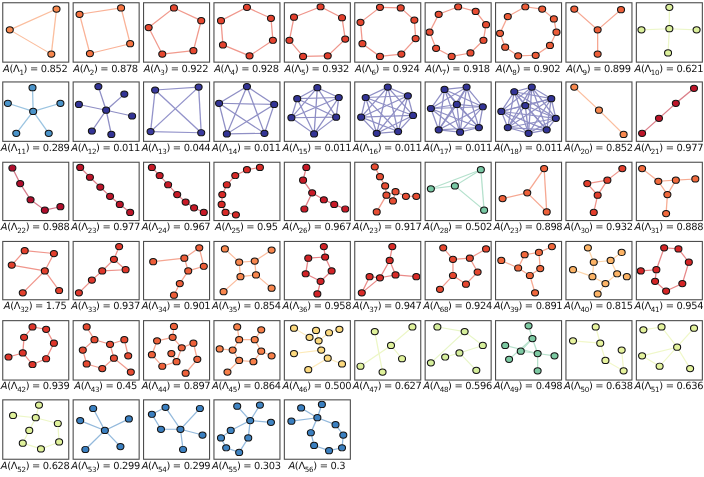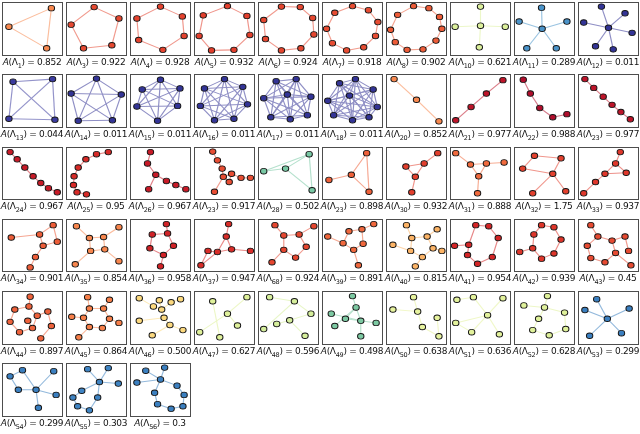--- a/index.html
+++ b/index.html
@@ -44,20 +44,33 @@
         <line x1="10" y1="46" x2="74" y2="88" stroke="rgb(251,190,158)" stroke-width="2"></line>
         <line x1="74" y1="88" x2="82" y2="10" stroke="rgb(251,190,158)" stroke-width="2"></line>
         <circle cx="82" cy="10" r="5.4" fill="#f8884e" stroke="#141414" stroke-width="1.7"></circle>
         <circle cx="10" cy="46" r="5.4" fill="#f8884e" stroke="#141414" stroke-width="1.7"></circle>
         <circle cx="74" cy="88" r="5.4" fill="#f8884e" stroke="#141414" stroke-width="1.7"></circle>
       </svg>
       <figcaption class="caption"><i>A</i><span>(Λ</span><sub>1</sub><span>) = 0.852</span></figcaption>
     </figure>
     <figure class="cell">
       <svg viewBox="0 0 100 100" preserveAspectRatio="none" class="plotbox" style="border-color: rgb(77, 77, 77);">
+        <line x1="73" y1="8" x2="9" y2="19" stroke="rgb(250,178,151)" stroke-width="2"></line>
+        <line x1="9" y1="19" x2="25" y2="87" stroke="rgb(250,178,151)" stroke-width="2"></line>
+        <line x1="25" y1="87" x2="87" y2="70" stroke="rgb(250,178,151)" stroke-width="2"></line>
+        <line x1="87" y1="70" x2="73" y2="8" stroke="rgb(250,178,151)" stroke-width="2"></line>
+        <circle cx="73" cy="8" r="5.4" fill="#f57341" stroke="#141414" stroke-width="1.7"></circle>
+        <circle cx="9" cy="19" r="5.4" fill="#f57341" stroke="#141414" stroke-width="1.7"></circle>
+        <circle cx="25" cy="87" r="5.4" fill="#f57341" stroke="#141414" stroke-width="1.7"></circle>
+        <circle cx="87" cy="70" r="5.4" fill="#f57341" stroke="#141414" stroke-width="1.7"></circle>
+      </svg>
+      <figcaption class="caption"><i>A</i><span>(Λ</span><sub>2</sub><span>) = 0.878</span></figcaption>
+    </figure>
+    <figure class="cell">
+      <svg viewBox="0 0 100 100" preserveAspectRatio="none" class="plotbox" style="border-color: rgb(77, 77, 77);">
         <line x1="46" y1="8" x2="88" y2="30" stroke="rgb(241,154,141)" stroke-width="2"></line>
         <line x1="88" y1="30" x2="76" y2="82" stroke="rgb(241,154,141)" stroke-width="2"></line>
         <line x1="76" y1="82" x2="28" y2="88" stroke="rgb(241,154,141)" stroke-width="2"></line>
         <line x1="28" y1="88" x2="7" y2="42" stroke="rgb(241,154,141)" stroke-width="2"></line>
         <line x1="7" y1="42" x2="46" y2="8" stroke="rgb(241,154,141)" stroke-width="2"></line>
         <circle cx="46" cy="8" r="5.4" fill="#e64830" stroke="#141414" stroke-width="1.7"></circle>
         <circle cx="88" cy="30" r="5.4" fill="#e64830" stroke="#141414" stroke-width="1.7"></circle>
         <circle cx="76" cy="82" r="5.4" fill="#e64830" stroke="#141414" stroke-width="1.7"></circle>
         <circle cx="28" cy="88" r="5.4" fill="#e64830" stroke="#141414" stroke-width="1.7"></circle>
         <circle cx="7" cy="42" r="5.4" fill="#e64830" stroke="#141414" stroke-width="1.7"></circle>
@@ -161,20 +174,32 @@
         <circle cx="89" cy="27" r="5.4" fill="#ed5c38" stroke="#141414" stroke-width="1.7"></circle>
         <circle cx="93" cy="50" r="5.4" fill="#ed5c38" stroke="#141414" stroke-width="1.7"></circle>
         <circle cx="83" cy="73" r="5.4" fill="#ed5c38" stroke="#141414" stroke-width="1.7"></circle>
         <circle cx="61" cy="90" r="5.4" fill="#ed5c38" stroke="#141414" stroke-width="1.7"></circle>
         <circle cx="34" cy="91" r="5.4" fill="#ed5c38" stroke="#141414" stroke-width="1.7"></circle>
         <circle cx="14" cy="76" r="5.4" fill="#ed5c38" stroke="#141414" stroke-width="1.7"></circle>
         <circle cx="6" cy="52" r="5.4" fill="#ed5c38" stroke="#141414" stroke-width="1.7"></circle>
         <circle cx="18" cy="23" r="5.4" fill="#ed5c38" stroke="#141414" stroke-width="1.7"></circle>
       </svg>
       <figcaption class="caption"><i>A</i><span>(Λ</span><sub>8</sub><span>) = 0.902</span></figcaption>
+    </figure>
+    <figure class="cell">
+      <svg viewBox="0 0 100 100" preserveAspectRatio="none" class="plotbox" style="border-color: rgb(77, 77, 77);">
+        <line x1="48" y1="46" x2="12" y2="10" stroke="rgb(246,167,146)" stroke-width="2"></line>
+        <line x1="48" y1="46" x2="84" y2="11" stroke="rgb(246,167,146)" stroke-width="2"></line>
+        <line x1="48" y1="46" x2="48" y2="88" stroke="rgb(246,167,146)" stroke-width="2"></line>
+        <circle cx="48" cy="46" r="5.4" fill="#ee5f39" stroke="#141414" stroke-width="1.7"></circle>
+        <circle cx="12" cy="10" r="5.4" fill="#ee5f39" stroke="#141414" stroke-width="1.7"></circle>
+        <circle cx="84" cy="11" r="5.4" fill="#ee5f39" stroke="#141414" stroke-width="1.7"></circle>
+        <circle cx="48" cy="88" r="5.4" fill="#ee5f39" stroke="#141414" stroke-width="1.7"></circle>
+      </svg>
+      <figcaption class="caption"><i>A</i><span>(Λ</span><sub>9</sub><span>) = 0.899</span></figcaption>
     </figure>
     <figure class="cell">
       <svg viewBox="0 0 100 100" preserveAspectRatio="none" class="plotbox" style="border-color: rgb(77, 77, 77);">
         <line x1="50" y1="44" x2="50" y2="7" stroke="rgb(236,247,201)" stroke-width="2"></line>
         <line x1="50" y1="44" x2="7" y2="46" stroke="rgb(236,247,201)" stroke-width="2"></line>
         <line x1="50" y1="44" x2="92" y2="46" stroke="rgb(236,247,201)" stroke-width="2"></line>
         <line x1="50" y1="44" x2="48" y2="86" stroke="rgb(236,247,201)" stroke-width="2"></line>
         <circle cx="50" cy="44" r="5.4" fill="#dcf09c" stroke="#141414" stroke-width="1.7"></circle>
         <circle cx="50" cy="7" r="5.4" fill="#dcf09c" stroke="#141414" stroke-width="1.7"></circle>
         <circle cx="7" cy="46" r="5.4" fill="#dcf09c" stroke="#141414" stroke-width="1.7"></circle>

